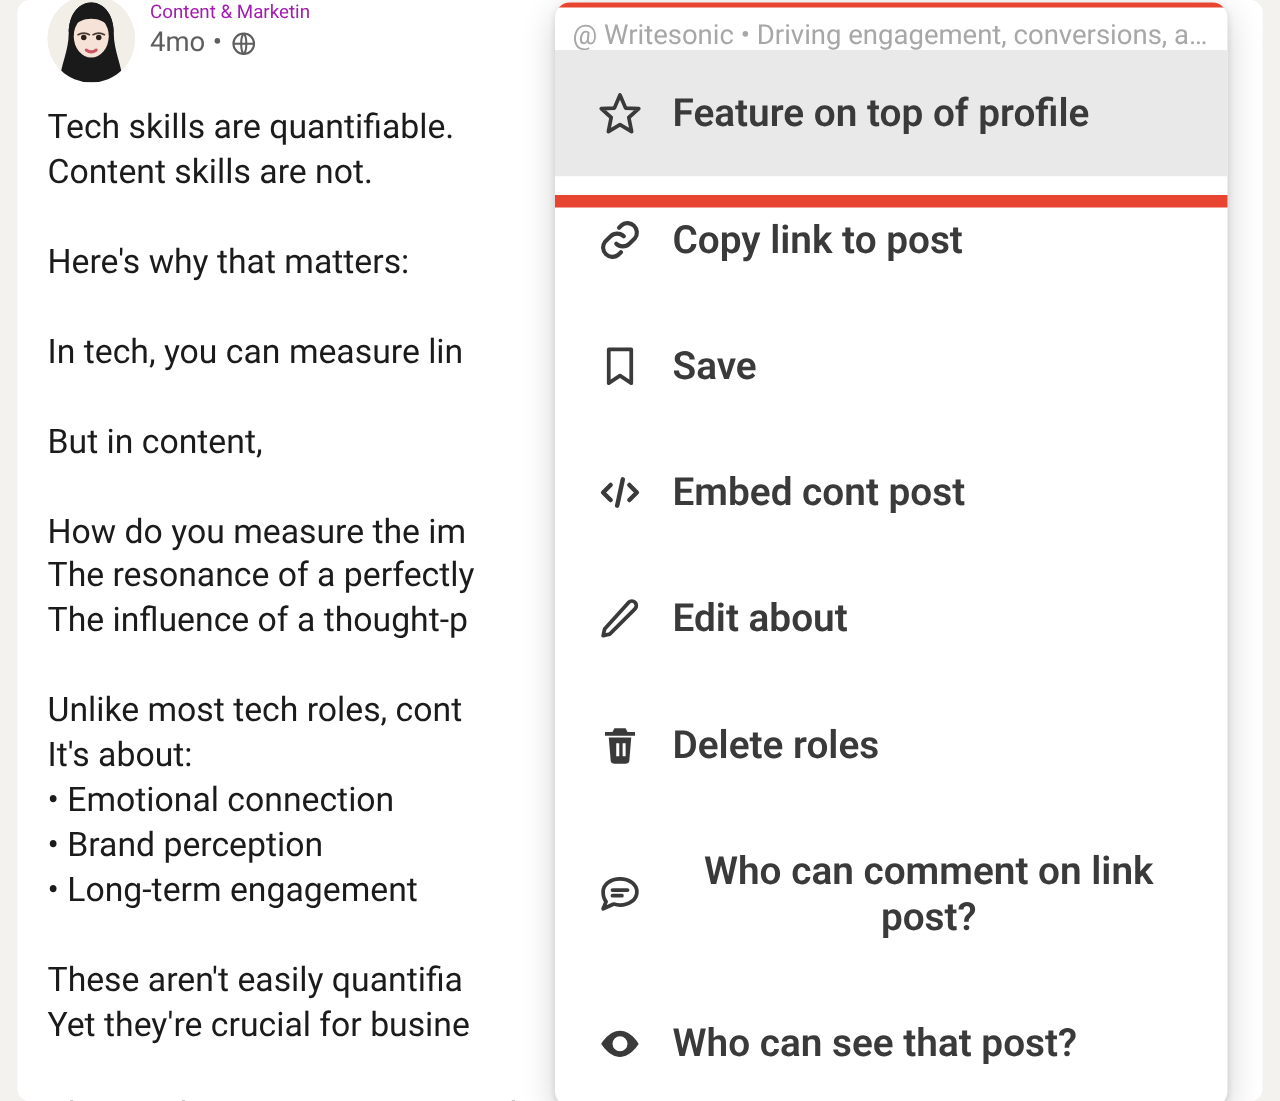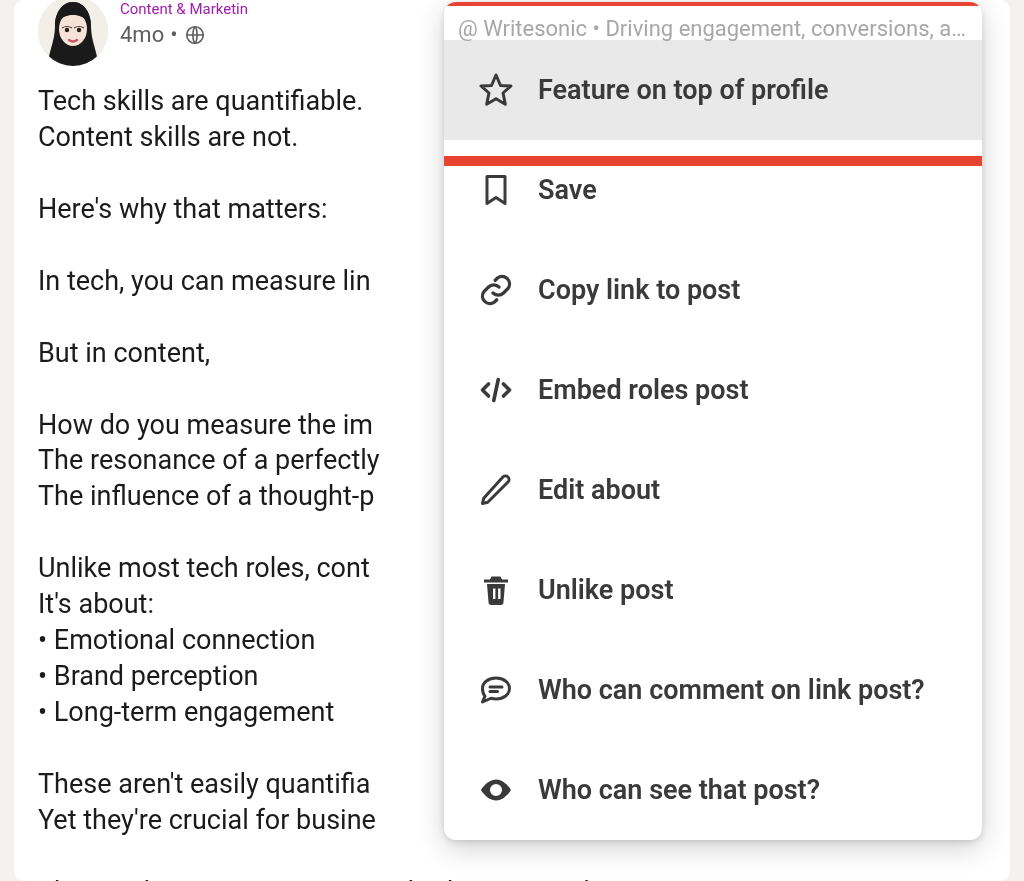--- a/index.html
+++ b/index.html
@@ -98,24 +98,25 @@
       border-radius: 12px;
       box-shadow: 0 8px 28px rgba(0,0,0,0.18), 0 2px 6px rgba(0,0,0,0.12);
       overflow: hidden;
     }
 
     .dropdown-item {
       display: flex;
       align-items: center;
       gap: 24px;
       padding: 32px 34px;
-      font-size: 27px;
+      font-size: 31px;
       font-weight: 600;
       color: #3a3a3a;
       cursor: pointer;
+      text-align: center;
     }
 
     .dropdown-item .ico {
       width: 36px;
       height: 36px;
       display: inline-flex;
       align-items: center;
       justify-content: center;
       flex-shrink: 0;
       color: #3a3a3a;
@@ -221,61 +222,61 @@
           <div class="dropdown-item hover">
             <span class="ico">
   <svg viewBox="0 0 24 24" fill="none" stroke="currentColor" stroke-width="2" stroke-linejoin="round" stroke-linecap="round">
     <polygon points="12 2 15 9 22 9.3 16.7 14 18.2 21.5 12 17.8 5.8 21.5 7.3 14 2 9.3 9 9"></polygon>
   </svg>
 </span>
             <span>Feature on top of profile</span>
           </div>
           <div class="dropdown-item">
             <span class="ico">
-  <svg viewBox="0 0 24 24" fill="none" stroke="currentColor" stroke-width="2" stroke-linejoin="round" stroke-linecap="round">
-    <path d="M6 3h12v18l-6-4-6 4V3z"></path>
-  </svg>
-</span>
-            <span>Save</span>
-          </div>
-          <div class="dropdown-item">
-            <span class="ico">
   <svg viewBox="0 0 24 24" fill="none" stroke="currentColor" stroke-width="2.2" stroke-linecap="round">
     <path d="M10 14a5 5 0 0 0 7 0l3-3a5 5 0 0 0-7-7l-1.5 1.5"></path>
     <path d="M14 10a5 5 0 0 0-7 0l-3 3a5 5 0 0 0 7 7l1.5-1.5"></path>
   </svg>
 </span>
             <span>Copy link to post</span>
+          </div>
+          <div class="dropdown-item">
+            <span class="ico">
+  <svg viewBox="0 0 24 24" fill="none" stroke="currentColor" stroke-width="2" stroke-linejoin="round" stroke-linecap="round">
+    <path d="M6 3h12v18l-6-4-6 4V3z"></path>
+  </svg>
+</span>
+            <span>Save</span>
           </div>
           <div class="dropdown-item">
             <span class="ico">
   <svg viewBox="0 0 24 24" fill="none" stroke="currentColor" stroke-width="2.4" stroke-linecap="round" stroke-linejoin="round">
     <polyline points="7 8 3 12 7 16"></polyline>
     <polyline points="17 8 21 12 17 16"></polyline>
     <line x1="13.5" y1="5" x2="10.5" y2="19"></line>
   </svg>
 </span>
-            <span>Embed roles post</span>
+            <span>Embed cont post</span>
           </div>
           <div class="dropdown-item">
             <span class="ico">
   <svg viewBox="0 0 24 24" fill="none" stroke="currentColor" stroke-width="2" stroke-linecap="round" stroke-linejoin="round">
     <path d="M3 21l3.5-.8L20 6.7a2.4 2.4 0 0 0-3.4-3.4L3.8 17.5 3 21z"></path>
   </svg>
 </span>
             <span>Edit about</span>
           </div>
           <div class="dropdown-item">
             <span class="ico">
   <svg viewBox="0 0 24 24" fill="currentColor">
     <path d="M9 3h6l1 2h4v2H4V5h4l1-2z"></path>
     <path d="M6 8h12l-1 12a2 2 0 0 1-2 2H9a2 2 0 0 1-2-2L6 8zm4 3v7h1.6v-7H10zm3.4 0v7H15v-7h-1.6z" fill-rule="evenodd"></path>
   </svg>
 </span>
-            <span>Unlike post</span>
+            <span>Delete roles</span>
           </div>
           <div class="dropdown-item">
             <span class="ico">
   <svg viewBox="0 0 24 24" fill="none" stroke="currentColor" stroke-width="2" stroke-linecap="round" stroke-linejoin="round">
     <path d="M21 11c0 4-4 7-9 7-1.2 0-2.3-.2-3.3-.5L3 20l1.6-3.8C3.6 15 3 13 3 11c0-4 4-7 9-7s9 3 9 7z"></path>
     <line x1="8" y1="10" x2="16" y2="10"></line>
     <line x1="8" y1="13" x2="13" y2="13"></line>
   </svg>
 </span>
             <span>Who can comment on link post?</span>

